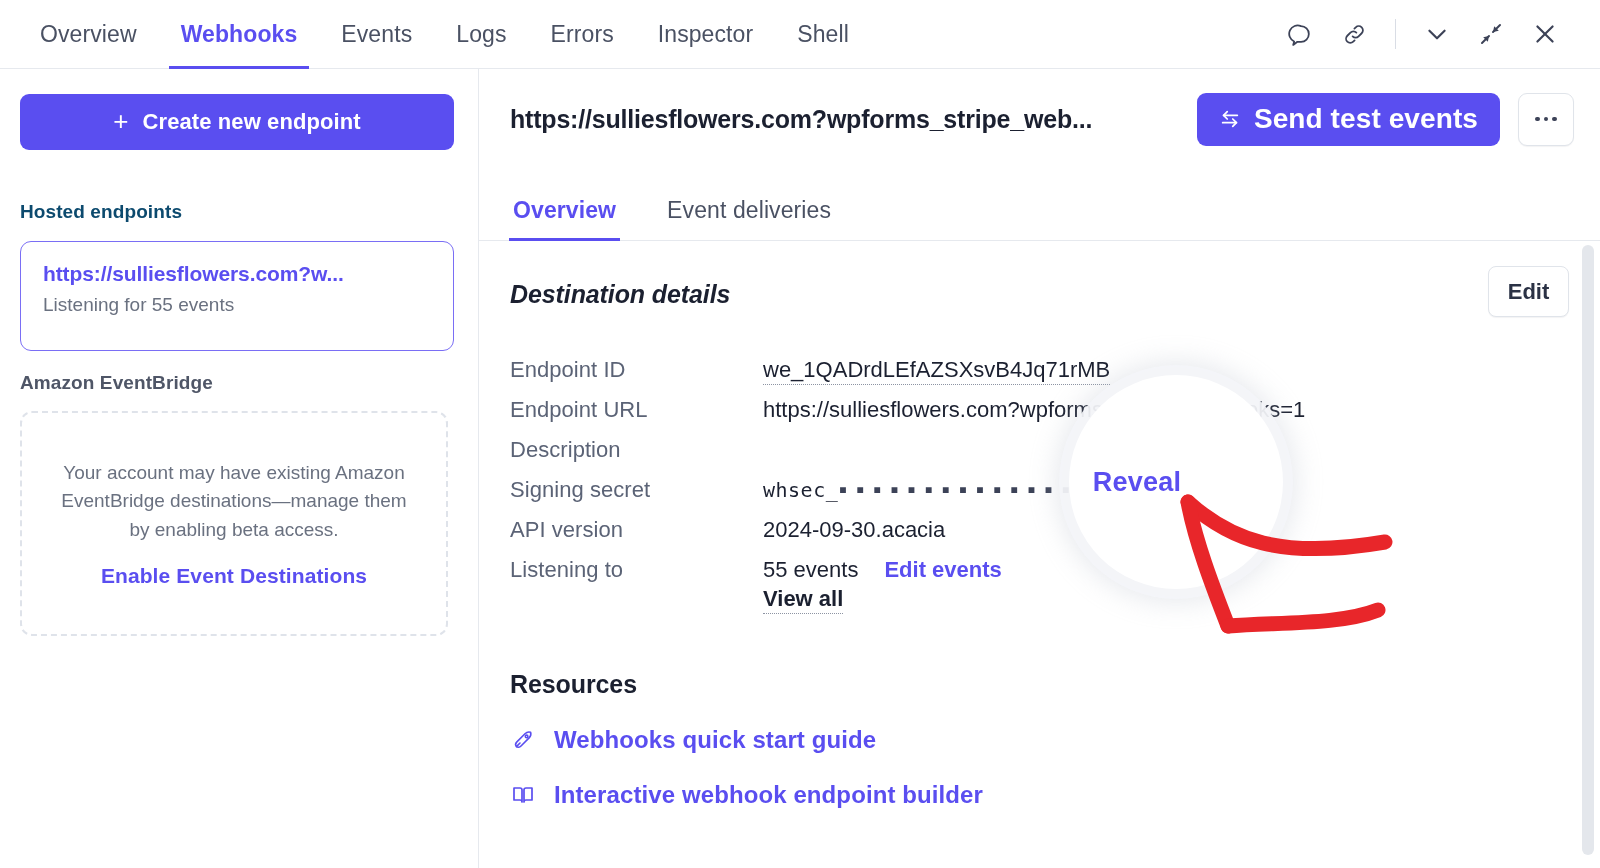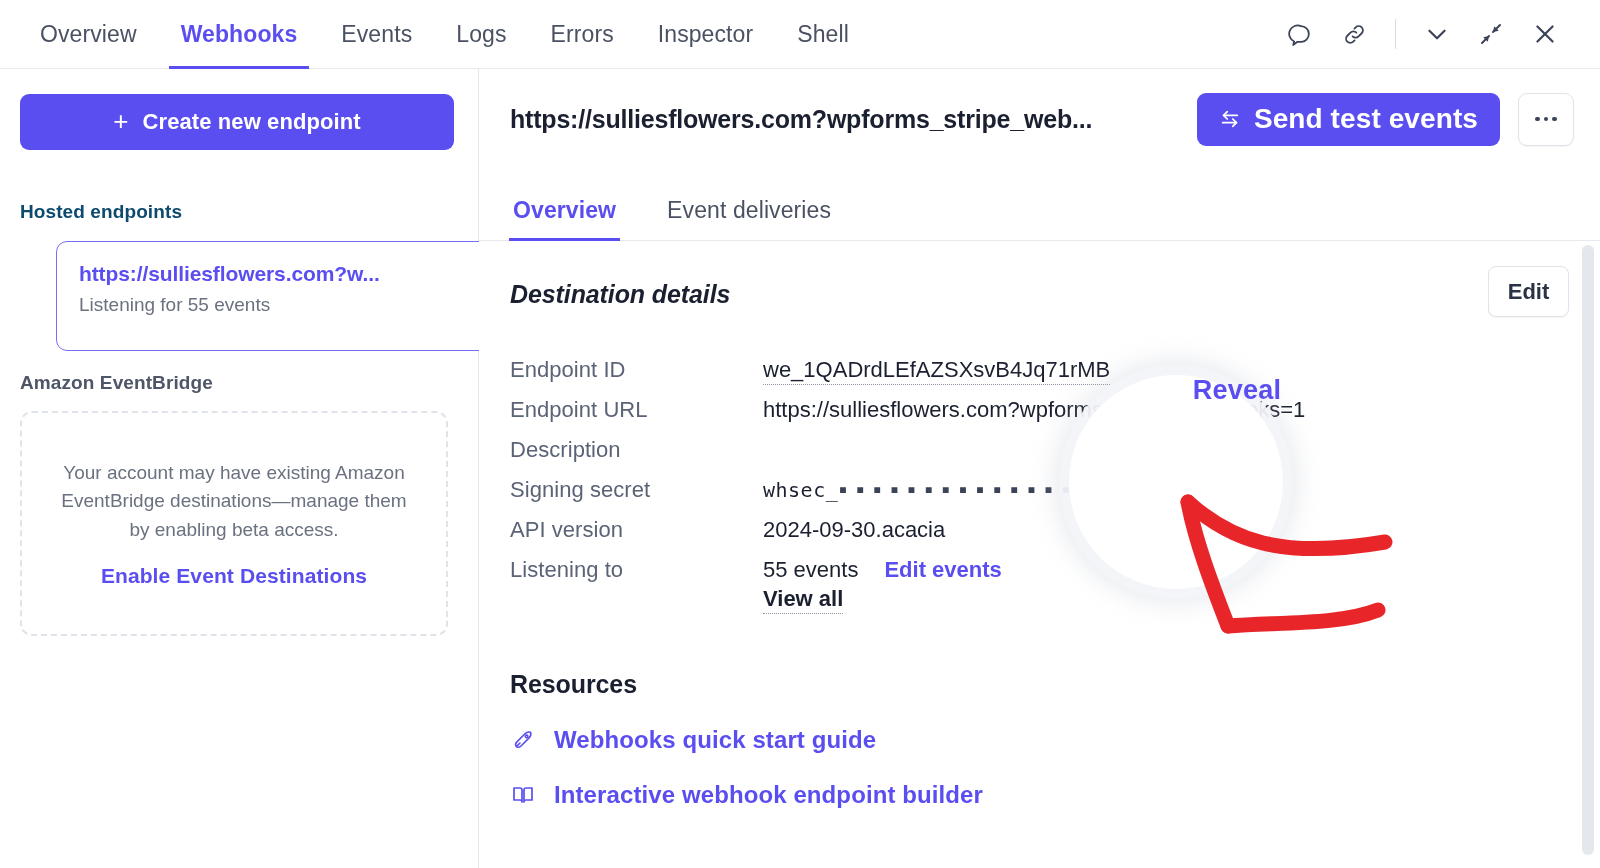--- a/index.html
+++ b/index.html
@@ -130,21 +130,20 @@
 
   .endpoint-card {
     margin-top: 18px;
     width: 434px;
     height: 110px;
     border: 1.6px solid #7a6ef5;
     border-radius: 11px;
     padding: 20px 22px;
     background: #fff;
     cursor: pointer;
-    margin-left: 36px;
   }
   .endpoint-card .url {
     font-size: 21px;
     color: #5a4ef0;
     font-weight: 600;
     white-space: nowrap;
     overflow: hidden;
     letter-spacing: -.1px;
   }
   .endpoint-card .sub {
@@ -418,26 +417,26 @@
     width: 214px;
     height: 214px;
     border-radius: 50%;
     background: #ffffff;
     box-shadow: 0 0 0 10px rgba(244,245,248,.92), 0 0 26px 14px rgba(180,186,200,.30);
     pointer-events: none;
     z-index: 40;
   }
   .spot-label {
     position: absolute;
-    left: 1130px;
+    left: 1030px;
     top: 375px;
     width: 214px;
     height: 214px;
     display: flex;
-    align-items: flex-start;
+    align-items: center;
     justify-content: center;
     z-index: 41;
   }
   .arrow-svg {
     position: absolute;
     left: 1150px;
     top: 480px;
     z-index: 50;
     pointer-events: none;
   }

